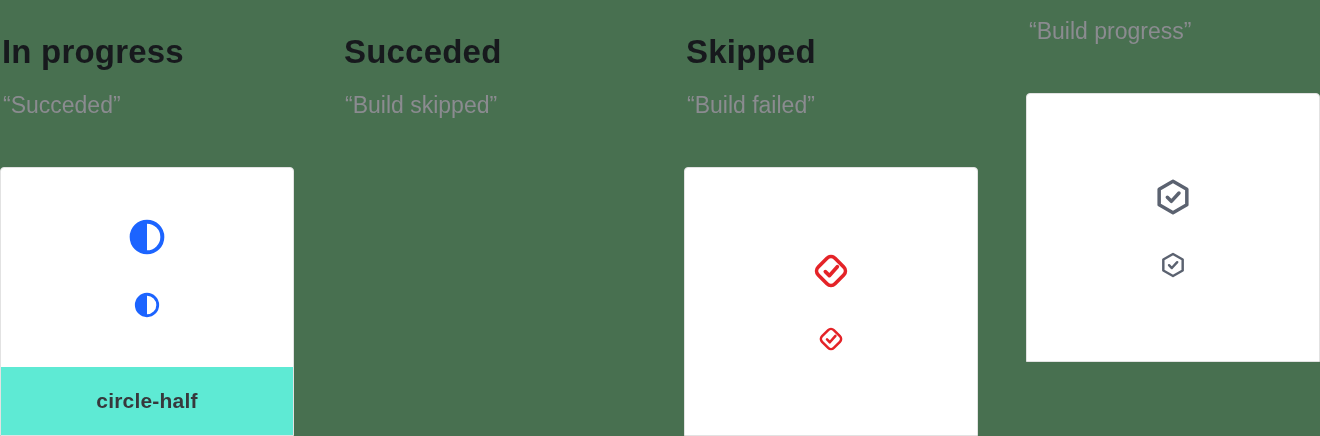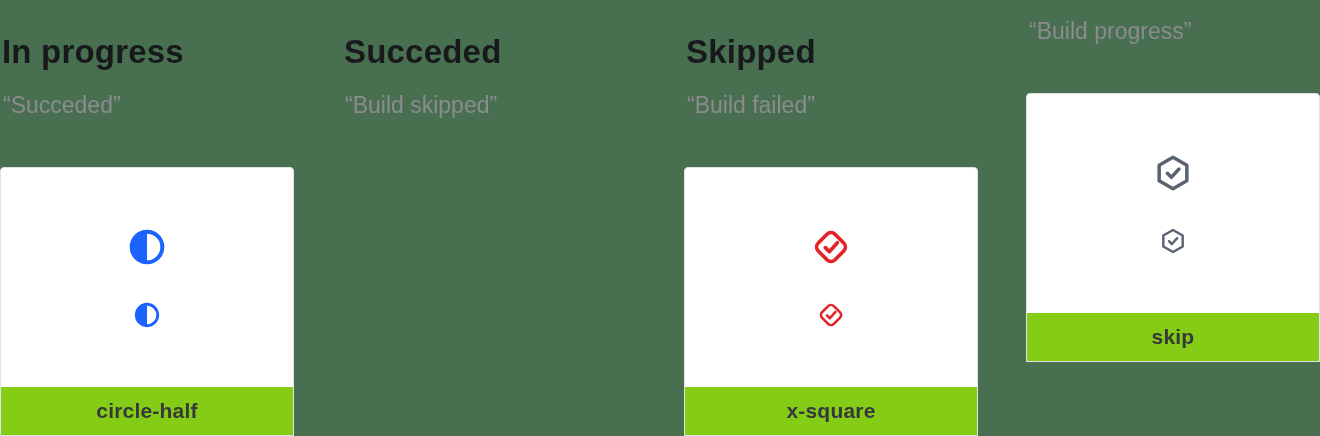--- a/index.html
+++ b/index.html
@@ -47,22 +47,22 @@
     flex-direction: column;
     align-items: center;
     justify-content: center;
     gap: 34px;
   }
   .icon { display: inline-flex; }
   .icon svg { width: 100%; height: 100%; display: block; }
   .icon.lg { width: 40px; height: 40px; }
   .icon.sm { width: 28px; height: 28px; }
   .card-footer {
-    height: 48px;
-    background: #84cc16;
+    height: 68px;
+    background: #5eead4;
     display: flex;
     align-items: center;
     justify-content: center;
     font-size: 21px;
     font-weight: 700;
     letter-spacing: 0.2px;
     color: #37383c;
   }
 </style>
 </head>
@@ -112,38 +112,36 @@
         </span>
         <span class="icon sm" style="color: rgb(228, 35, 40);">
           <svg viewBox="0 0 24 24">
             <g transform="rotate(45 12 12)">
               <rect x="4.9" y="4.9" width="14.2" height="14.2" rx="3.4" fill="none" stroke="currentColor" stroke-width="2.2"></rect>
             </g>
             <path d="M8.6 12.4 L11 14.8 L15.8 9.4" fill="none" stroke="currentColor" stroke-width="2.2" stroke-linecap="round" stroke-linejoin="round"></path>
           </svg>
         </span>
       </div>
-      <div class="card-footer">x-square</div>
     </div>
   </div>
 
   <div class="column">
     <p class="status-subtitle">“Build progress”</p>
     <div class="card">
       <div class="icon-area">
         <span class="icon lg" style="color: rgb(91, 98, 112);">
           <svg viewBox="0 0 24 24">
             <path d="M12 2.6 L20.3 7.3 L20.3 16.7 L12 21.4 L3.7 16.7 L3.7 7.3 Z" fill="none" stroke="currentColor" stroke-width="2.1" stroke-linejoin="round"></path>
             <path d="M8.6 12.2 L11 14.6 L15.6 9.6" fill="none" stroke="currentColor" stroke-width="2.1" stroke-linecap="round" stroke-linejoin="round"></path>
           </svg>
         </span>
         <span class="icon sm" style="color: rgb(91, 98, 112);">
           <svg viewBox="0 0 24 24">
             <path d="M12 2.6 L20.3 7.3 L20.3 16.7 L12 21.4 L3.7 16.7 L3.7 7.3 Z" fill="none" stroke="currentColor" stroke-width="2.1" stroke-linejoin="round"></path>
             <path d="M8.6 12.2 L11 14.6 L15.6 9.6" fill="none" stroke="currentColor" stroke-width="2.1" stroke-linecap="round" stroke-linejoin="round"></path>
           </svg>
         </span>
       </div>
-      <div class="card-footer">skip</div>
     </div>
   </div>
 
 </div>
 
 </body></html>

